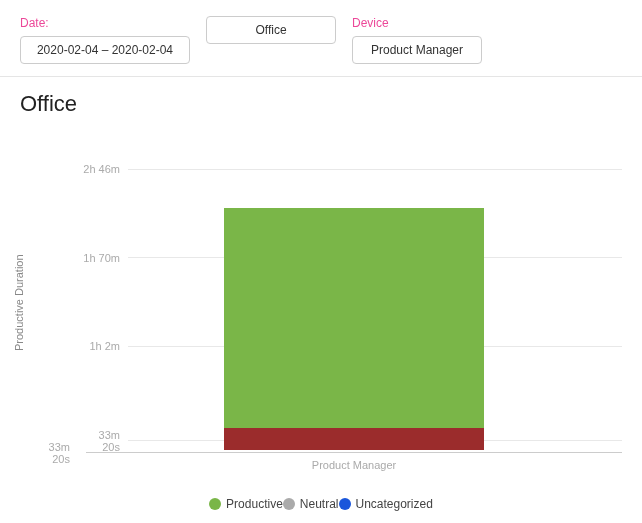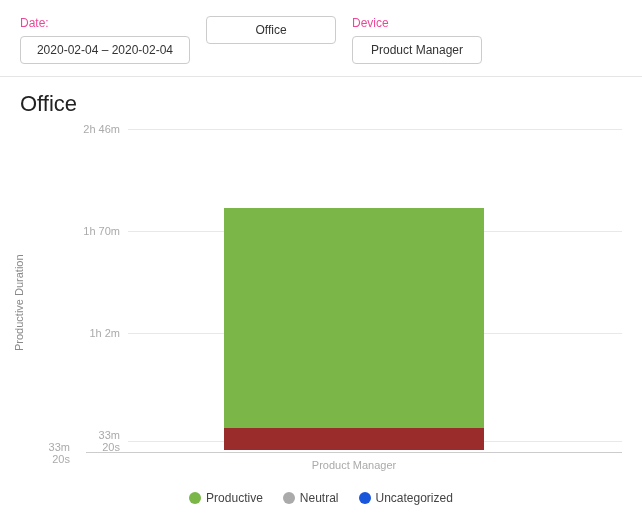--- a/index.html
+++ b/index.html
@@ -123,23 +123,23 @@
     .bottom-label-line {
       position: absolute;
       bottom: 30px;
       left: 58px;
       right: 0;
       border-top: 1px solid #ccc;
     }
     .legend {
       display: flex;
       justify-content: center;
-      gap: 20px;
       padding: 8px 20px 6px;
       align-items: center;
+      margin-top: 6px;
     }
     .legend-item {
       display: flex;
       align-items: center;
       gap: 5px;
       font-size: 12px;
       color: #444;
     }
     .legend-dot {
       width: 12px;
@@ -162,21 +162,21 @@
   <div class="filter-group">
     <span class="filter-label">Device</span>
     <div class="filter-input filter-input-sm">Product Manager</div>
   </div>
 </div>
 
 <div class="section-title">Office</div>
 
 <div class="chart-area">
   <div class="y-axis-label">Productive Duration</div>
-  <div class="chart-inner" style="position:relative;">
+  <div class="chart-inner" style="position:relative;margin-top:40px;">
 
     <div class="grid-lines" id="grid-lines-container">
         <div class="grid-line">
       <span class="grid-line-label">2h 46m</span>
       <div class="grid-line-rule"></div>
     </div>
         <div class="grid-line">
       <span class="grid-line-label">1h 70m</span>
       <div class="grid-line-rule"></div>
     </div>

